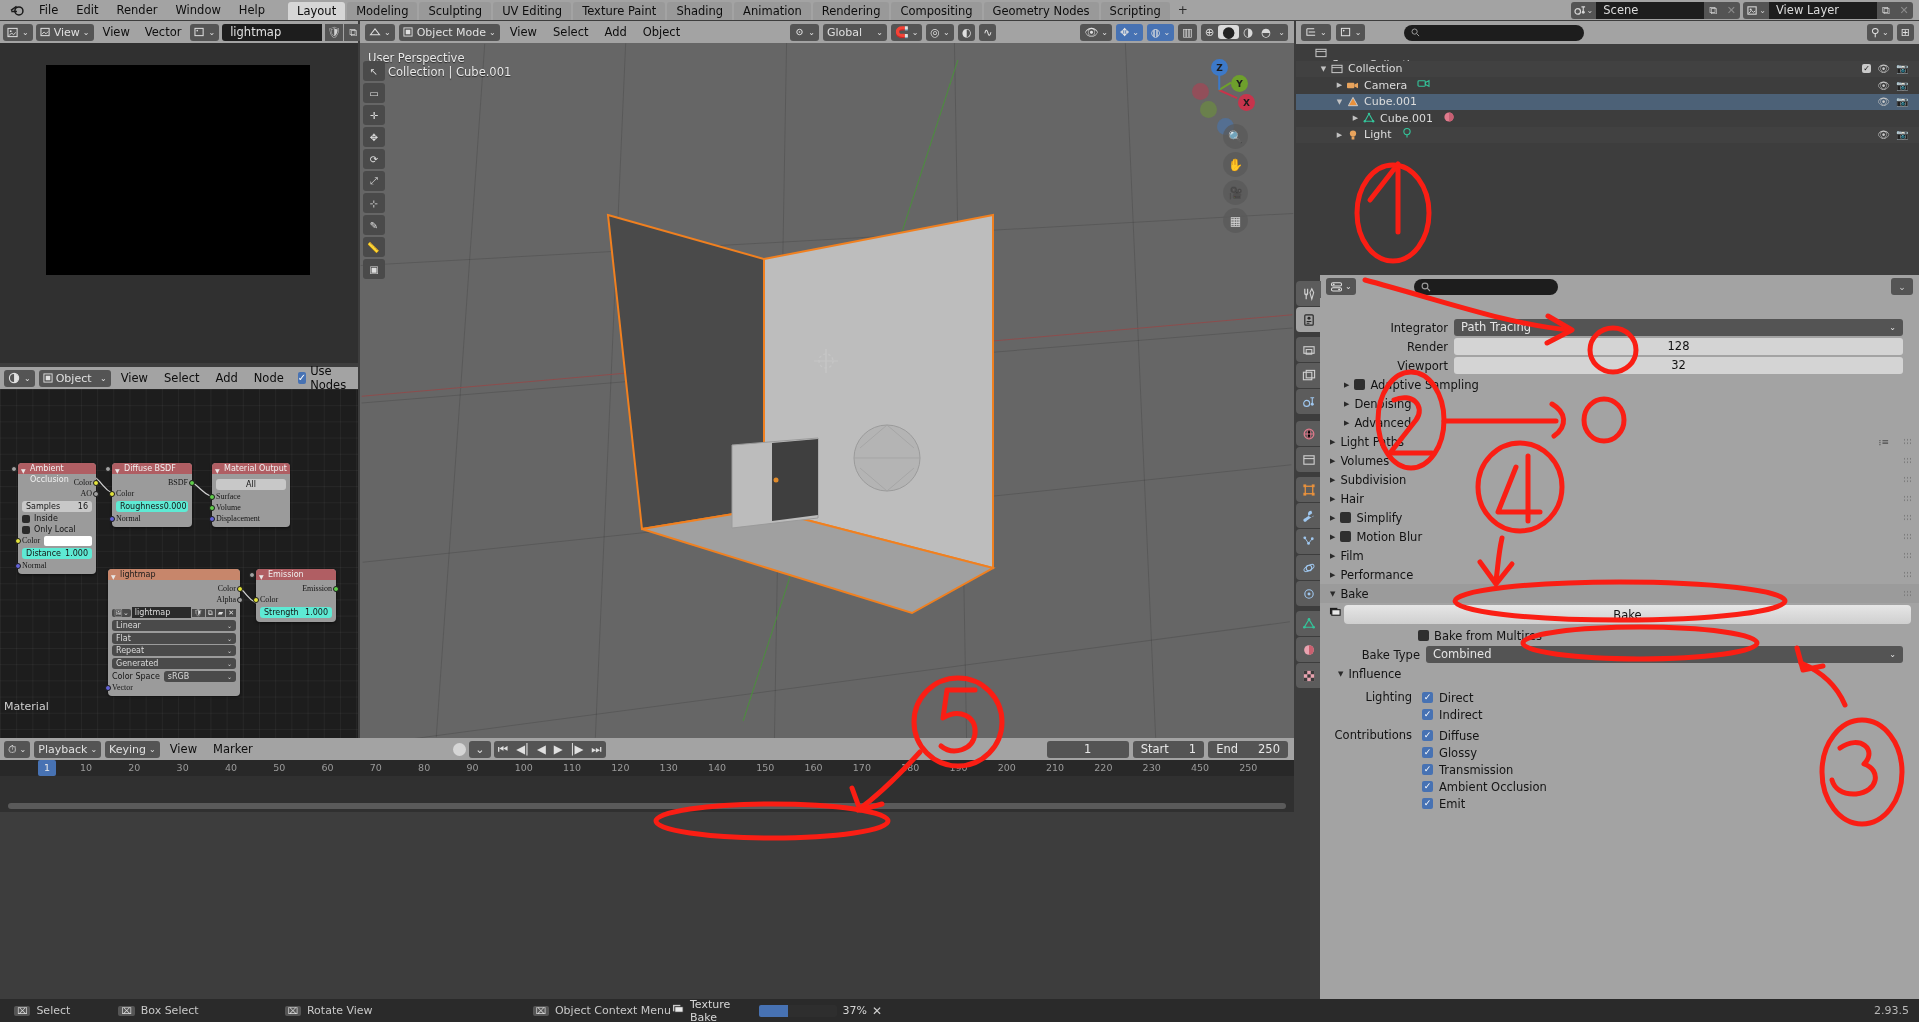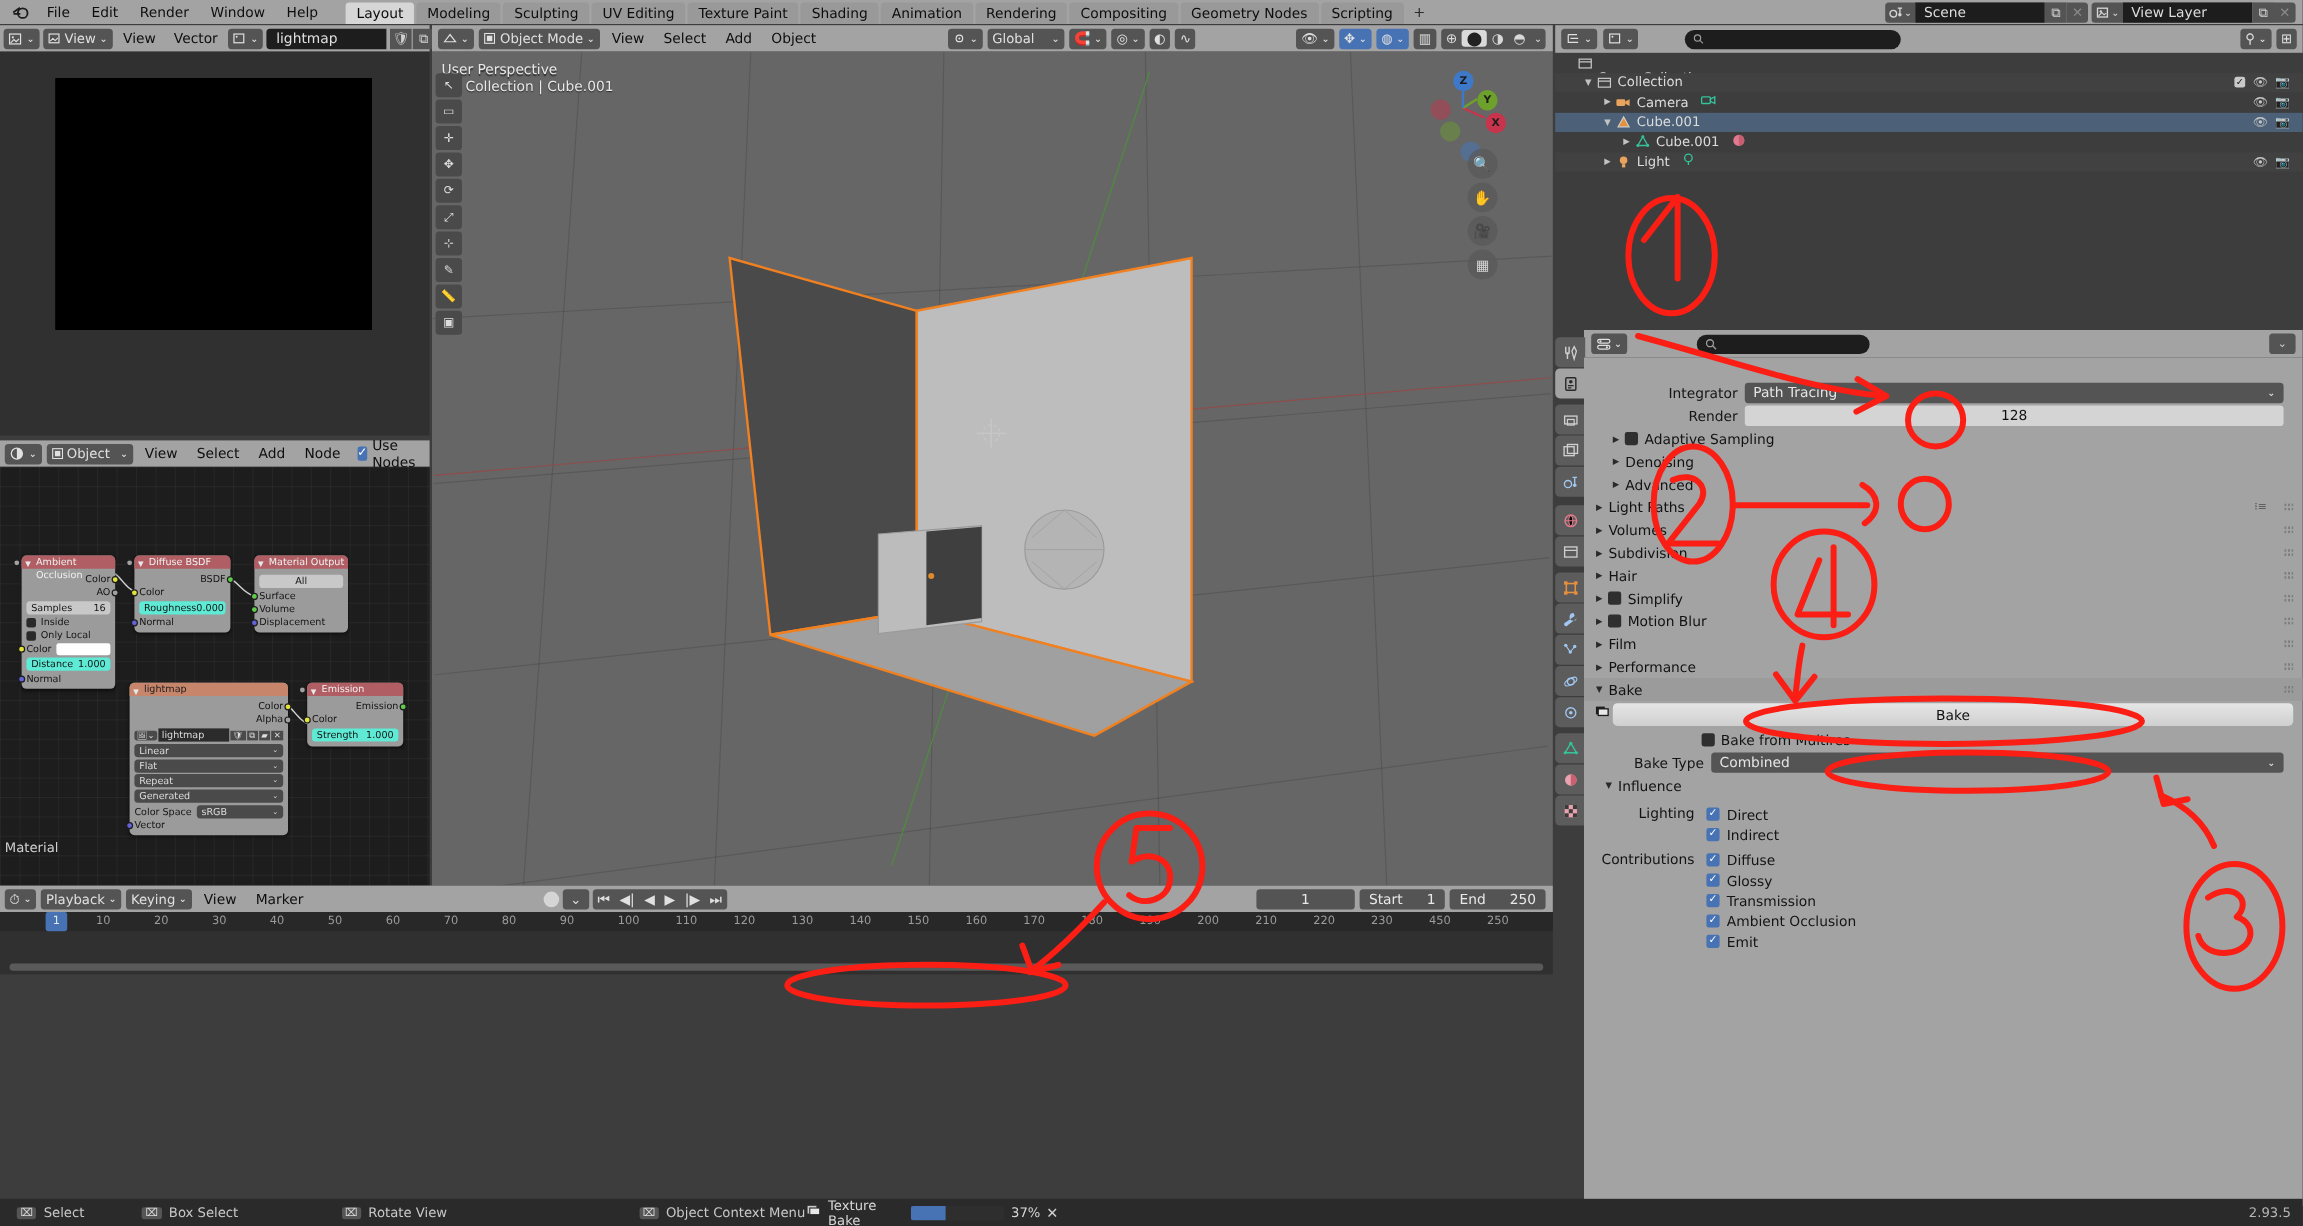--- a/index.html
+++ b/index.html
@@ -62,21 +62,21 @@
     overflow:hidden;
   }
   .node { position:absolute; background:#9b9b9b; border-radius:4px; box-shadow:0 1px 3px rgba(0,0,0,.55); }
   .node-title { height:11px; line-height:11px; font-size:8px; color:#f0f0f0; padding-left:12px; border-radius:4px 4px 0 0; position:relative;}
   .node-title .tri { position:absolute; left:3px; top:2px; font-size:6px; color:#e8e8e8;}
   .node-title.shader { background:#b05e63; }
   .node-title.tex { background:#c7866b; color:#1b1b1b; }
   .node-title.out { background:#b05e63; }
   .node-title.em { background:#b05e63; }
   .node-body { padding:3px 4px; font-size:8px; color:#1b1b1b; }
-  .sock-row { position:relative; height:11px; line-height:11px; font-size:8px; color:#151515; }
+  .sock-row { position:relative; height:11px; line-height:11px; font-size:8px; color:#151515;font-family:Liberation Serif, serif; }
   .sock-row.r { text-align:right; }
   .dot { position:absolute; width:6px; height:6px; border-radius:50%; top:3px; border:1px solid #1c1c1c; }
   .dot.l { left:-7px; } .dot.r2 { right:-7px; }
   .dot.yellow{background:#e2e23c;} .dot.green{background:#5fcd4a;}
   .dot.blue{background:#6363d8;} .dot.gray{background:#a1a1a1;}
   .node-field { background:#5eead4; border-radius:3px; height:11px; line-height:11px; font-size:8px; color:#141414; padding:0 4px; margin:1.5px 0; display:flex; justify-content:space-between;}
   .node-field.light { background:#c8c8c8; }
   .node-field.dark { background:#4a4a4a; color:#dcdcdc; }
   .node-check { display:flex; align-items:center; gap:4px; font-size:8px; color:#151515; height:11px;}
   .cbox { width:8px; height:8px; background:#2a2a2a; border-radius:2px; }
@@ -856,20 +856,24 @@
         <span class="plabel" style="width:120px">Integrator</span>
         <span class="pval-dark" style="flex:1;margin-left:6px;margin-right:8px">
           <span>Path Tracing</span>
             <span style="font-size:8px">⌄</span>
         </span>
       </div>
       <div class="prow">
         <span class="plabel" style="width:120px">Render</span>
         <span class="pval-light" style="flex:1;margin-left:6px;margin-right:8px">128</span>
       </div>
+      <div class="prow">
+        <span class="plabel" style="width:120px">Viewport</span>
+        <span class="pval-light" style="flex:1;margin-left:6px;margin-right:8px">32</span>
+      </div>
 
       <div class="psec" style="padding-left:24px">
         <span class="tri">▶</span>
         <span class="sqbox"></span>
         <span>Adaptive Sampling</span>
       </div>
       <div class="psec" style="padding-left:24px">
         <span class="tri">▶</span>
         <span>Denoising</span>
       </div>

